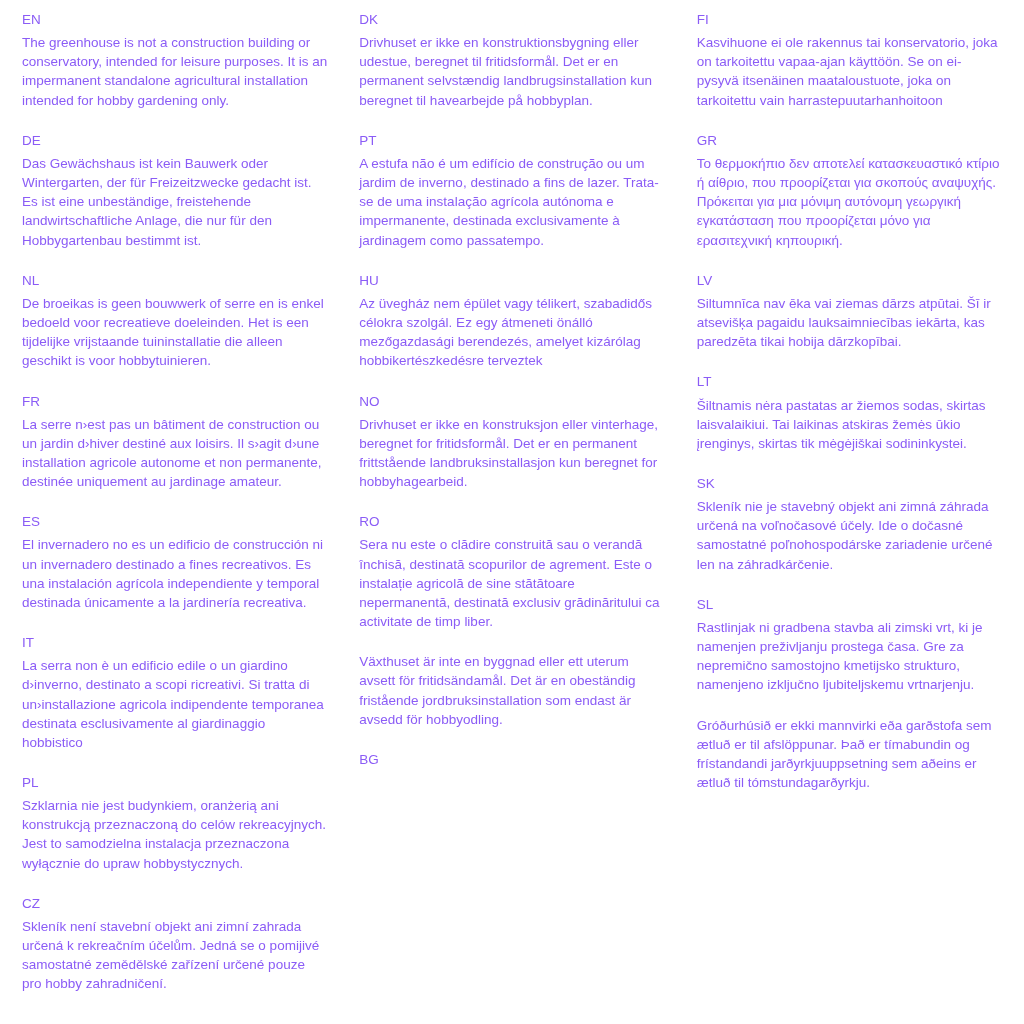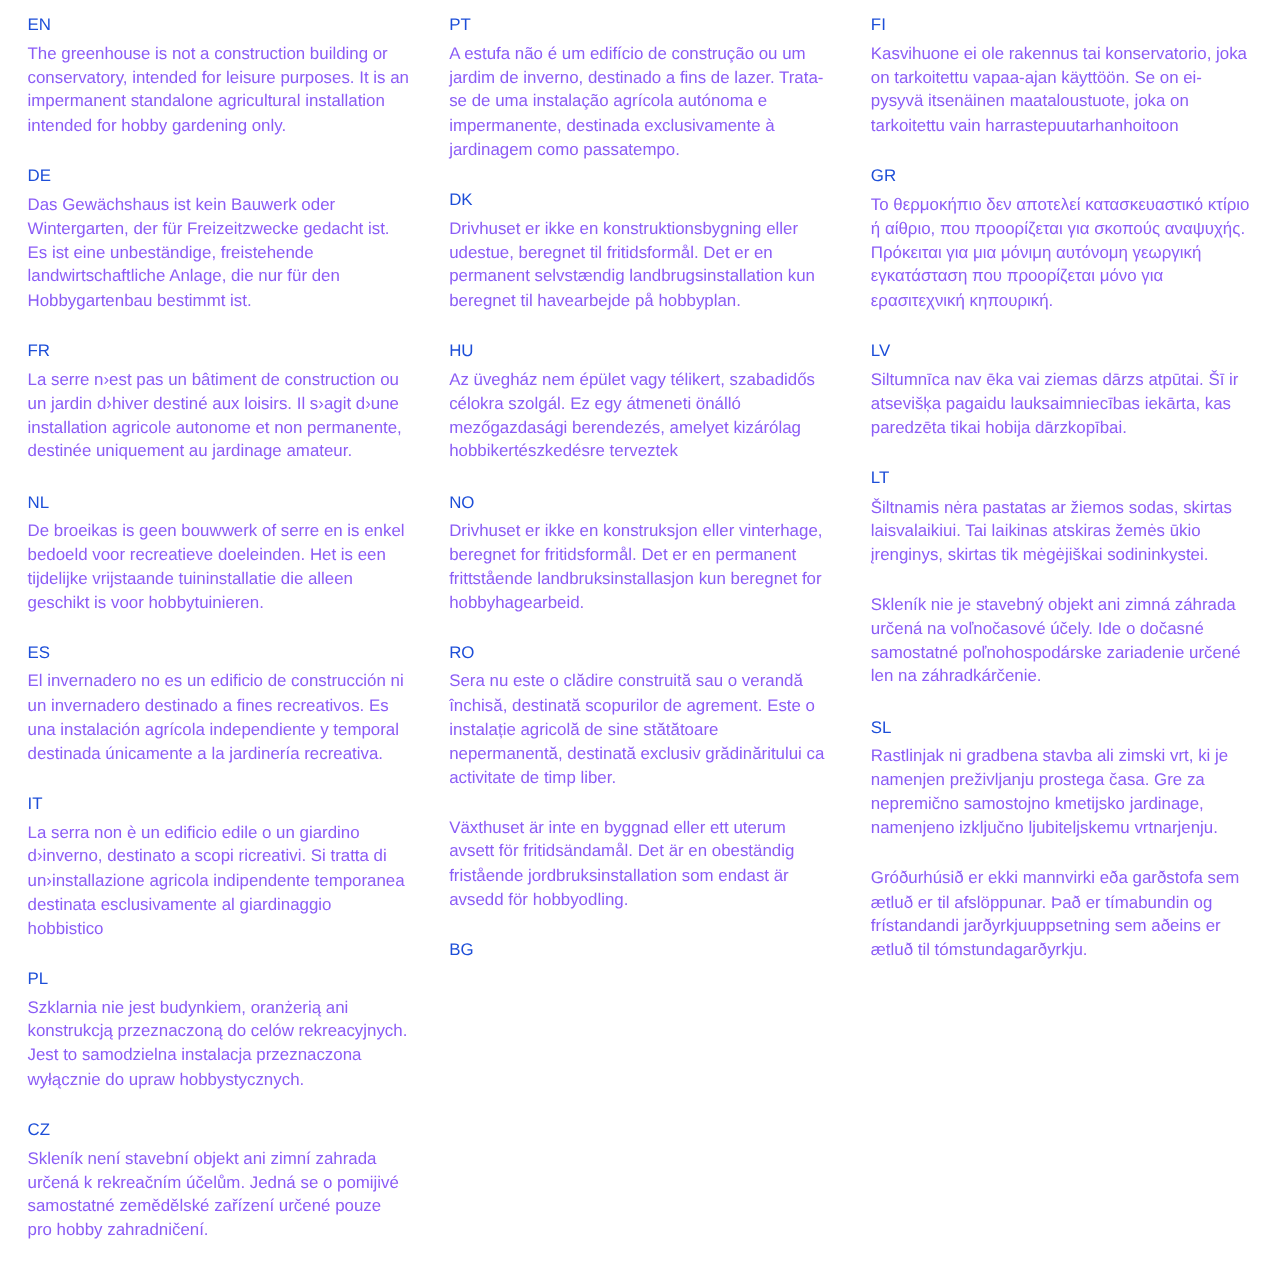--- a/index.html
+++ b/index.html
@@ -24,21 +24,21 @@
     flex: 1 1 0;
     min-width: 0;
   }
   .block {
     margin-bottom: 21px;
   }
   .lang-code {
     font-size: 13.5px;
     line-height: 1.42;
     margin: 0 0 4px 0;
-    color: #1d4ed8;
+    color: #8b5cf6;
   }
   .lang-text {
     font-size: 13.5px;
     line-height: 1.42;
     margin: 0;
     color: #8b5cf6;
   }
 </style>
 </head>
 <body>
@@ -48,26 +48,26 @@
   <div class="column">
     <div class="block">
       <div class="lang-code">EN</div>
       <p class="lang-text">The greenhouse is not a construction building or conservatory, intended for leisure purposes. It is an impermanent standalone agricultural installation intended for hobby gardening only.</p>
     </div>
     <div class="block">
       <div class="lang-code">DE</div>
       <p class="lang-text">Das Gewächshaus ist kein Bauwerk oder Wintergarten, der für Freizeitzwecke gedacht ist. Es ist eine unbeständige, freistehende landwirtschaftliche Anlage, die nur für den Hobbygartenbau bestimmt ist.</p>
     </div>
     <div class="block">
+      <div class="lang-code">NL</div>
+      <p class="lang-text">De broeikas is geen bouwwerk of serre en is enkel bedoeld voor recreatieve doeleinden. Het is een tijdelijke vrijstaande tuininstallatie die alleen geschikt is voor hobbytuinieren.</p>
+    </div>
+    <div class="block">
       <div class="lang-code">FR</div>
       <p class="lang-text">La serre n›est pas un bâtiment de construction ou un jardin d›hiver destiné aux loisirs. Il s›agit d›une installation agricole autonome et non permanente, destinée uniquement au jardinage amateur.</p>
-    </div>
-    <div class="block">
-      <div class="lang-code">NL</div>
-      <p class="lang-text">De broeikas is geen bouwwerk of serre en is enkel bedoeld voor recreatieve doeleinden. Het is een tijdelijke vrijstaande tuininstallatie die alleen geschikt is voor hobbytuinieren.</p>
     </div>
     <div class="block">
       <div class="lang-code">ES</div>
       <p class="lang-text">El invernadero no es un edificio de construcción ni un invernadero destinado a fines recreativos. Es una instalación agrícola independiente y temporal destinada únicamente a la jardinería recreativa.</p>
     </div>
     <div class="block">
       <div class="lang-code">IT</div>
       <p class="lang-text">La serra non è un edificio edile o un giardino d›inverno, destinato a scopi ricreativi. Si tratta di un›installazione agricola indipendente temporanea destinata esclusivamente al giardinaggio hobbistico</p>
     </div>
     <div class="block">
@@ -75,26 +75,26 @@
       <p class="lang-text">Szklarnia nie jest budynkiem, oranżerią ani konstrukcją przeznaczoną do celów rekreacyjnych. Jest to samodzielna instalacja przeznaczona wyłącznie do upraw hobbystycznych.</p>
     </div>
     <div class="block">
       <div class="lang-code">CZ</div>
       <p class="lang-text">Skleník není stavební objekt ani zimní zahrada určená k rekreačním účelům. Jedná se o pomijivé samostatné zemědělské zařízení určené pouze pro hobby zahradničení.</p>
     </div>
   </div>
 
   <div class="column">
     <div class="block">
+      <div class="lang-code">DK</div>
+      <p class="lang-text">Drivhuset er ikke en konstruktionsbygning eller udestue, beregnet til fritidsformål. Det er en permanent selvstændig landbrugsinstallation kun beregnet til havearbejde på hobbyplan.</p>
+    </div>
+    <div class="block">
       <div class="lang-code">PT</div>
       <p class="lang-text">A estufa não é um edifício de construção ou um jardim de inverno, destinado a fins de lazer. Trata-se de uma instalação agrícola autónoma e impermanente, destinada exclusivamente à jardinagem como passatempo.</p>
-    </div>
-    <div class="block">
-      <div class="lang-code">DK</div>
-      <p class="lang-text">Drivhuset er ikke en konstruktionsbygning eller udestue, beregnet til fritidsformål. Det er en permanent selvstændig landbrugsinstallation kun beregnet til havearbejde på hobbyplan.</p>
     </div>
     <div class="block">
       <div class="lang-code">HU</div>
       <p class="lang-text">Az üvegház nem épület vagy télikert, szabadidős célokra szolgál. Ez egy átmeneti önálló mezőgazdasági berendezés, amelyet kizárólag hobbikertészkedésre terveztek</p>
     </div>
     <div class="block">
       <div class="lang-code">NO</div>
       <p class="lang-text">Drivhuset er ikke en konstruksjon eller vinterhage, beregnet for fritidsformål. Det er en permanent frittstående landbruksinstallasjon kun beregnet for hobbyhagearbeid.</p>
     </div>
     <div class="block">
@@ -120,24 +120,25 @@
     </div>
     <div class="block">
       <div class="lang-code">LV</div>
       <p class="lang-text">Siltumnīca nav ēka vai ziemas dārzs atpūtai. Šī ir atsevišķa pagaidu lauksaimniecības iekārta, kas paredzēta tikai hobija dārzkopībai.</p>
     </div>
     <div class="block">
       <div class="lang-code">LT</div>
       <p class="lang-text">Šiltnamis nėra pastatas ar žiemos sodas, skirtas laisvalaikiui. Tai laikinas atskiras žemės ūkio įrenginys, skirtas tik mėgėjiškai sodininkystei.</p>
     </div>
     <div class="block">
+      <div class="lang-code">SK</div>
       <p class="lang-text">Skleník nie je stavebný objekt ani zimná záhrada určená na voľnočasové účely. Ide o dočasné samostatné poľnohospodárske zariadenie určené len na záhradkárčenie.</p>
     </div>
     <div class="block">
       <div class="lang-code">SL</div>
-      <p class="lang-text">Rastlinjak ni gradbena stavba ali zimski vrt, ki je namenjen preživljanju prostega časa. Gre za nepremično samostojno kmetijsko jardinage, namenjeno izključno ljubiteljskemu vrtnarjenju.</p>
+      <p class="lang-text">Rastlinjak ni gradbena stavba ali zimski vrt, ki je namenjen preživljanju prostega časa. Gre za nepremično samostojno kmetijsko strukturo, namenjeno izključno ljubiteljskemu vrtnarjenju.</p>
     </div>
     <div class="block">
       <p class="lang-text">Gróðurhúsið er ekki mannvirki eða garðstofa sem ætluð er til afslöppunar. Það er tímabundin og frístandandi jarðyrkjuuppsetning sem aðeins er ætluð til tómstundagarðyrkju.</p>
     </div>
   </div>
 
 </div>
 
 </body></html>

